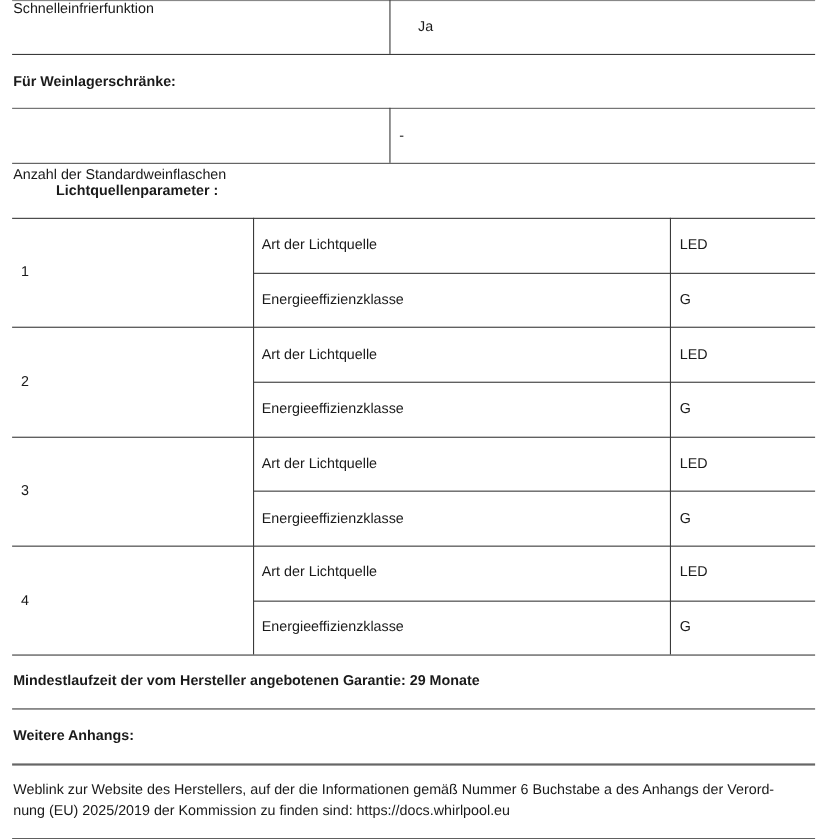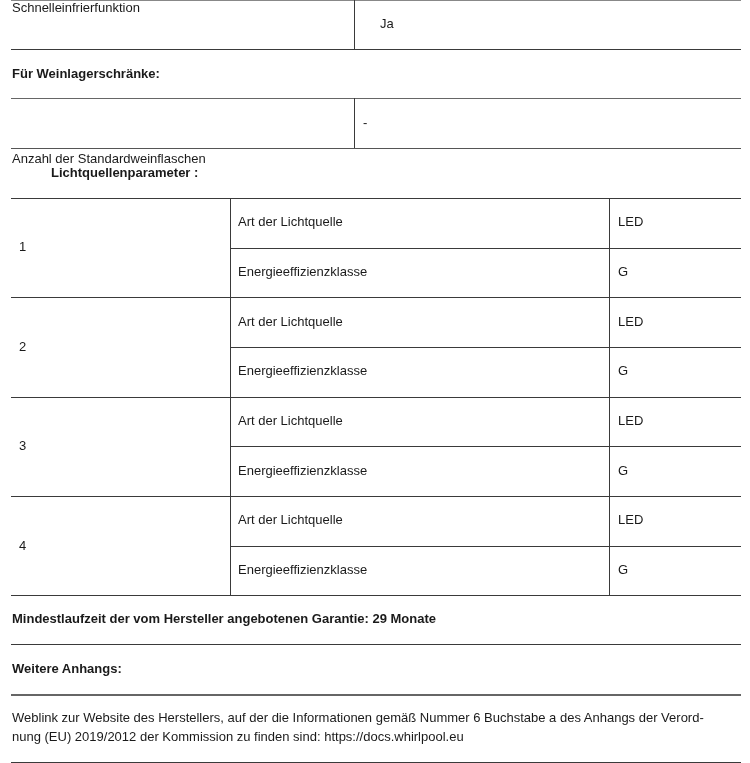--- a/index.html
+++ b/index.html
@@ -97,13 +97,13 @@
   <div class="txt" style="left:618px; top:512px;">LED</div>
   <div class="txt" style="left:238px; top:562px;">Energieeffizienzklasse</div>
   <div class="txt" style="left:618px; top:562px;">G</div>
 </div>
 
 <div class="txt bold" style="left:12px; top:611px;">Mindestlaufzeit der vom Hersteller angebotenen Garantie: 29 Monate</div>
 
 <div class="txt bold" style="left:12px; top:661px;">Weitere Anhangs:</div>
 
 <div class="txt" style="left:12px; top:710px;">Weblink zur Website des Herstellers, auf der die Informationen gemäß Nummer 6 Buchstabe a des Anhangs der Verord-</div>
-<div class="txt" style="left:12px; top:729px;">nung (EU) 2019/2012 der Kommission zu finden sind: https://docs.whirlpool.eu</div>
+<div class="txt" style="left:12px; top:729px;">nung (EU) 2025/2019 der Kommission zu finden sind: https://docs.whirlpool.eu</div>
 
 </body></html>

